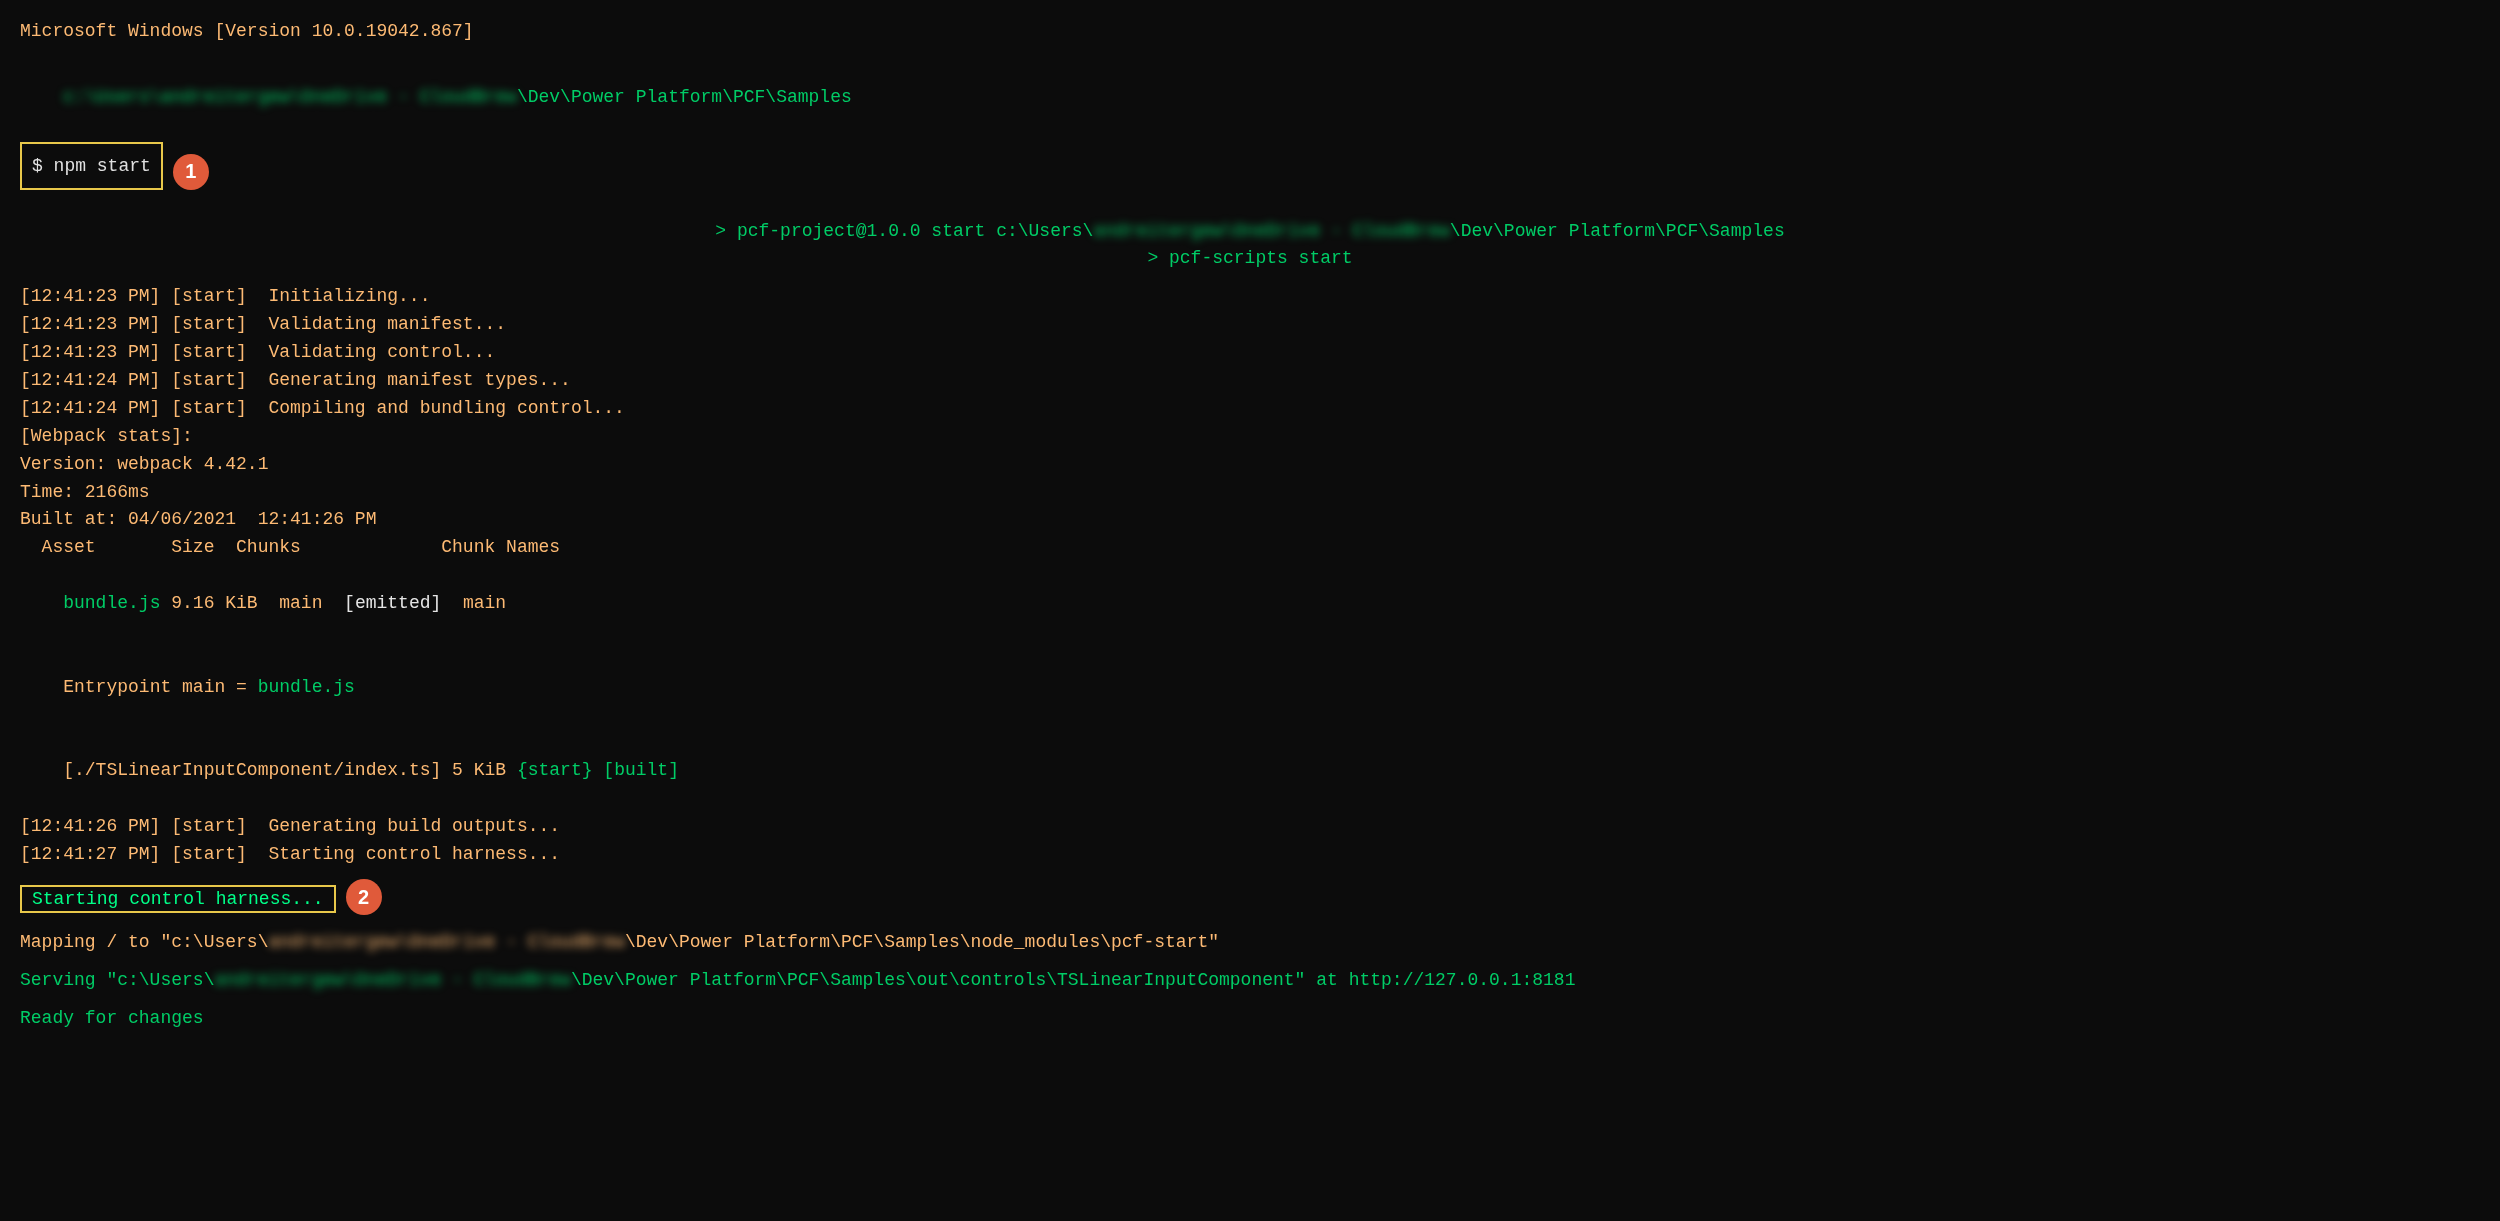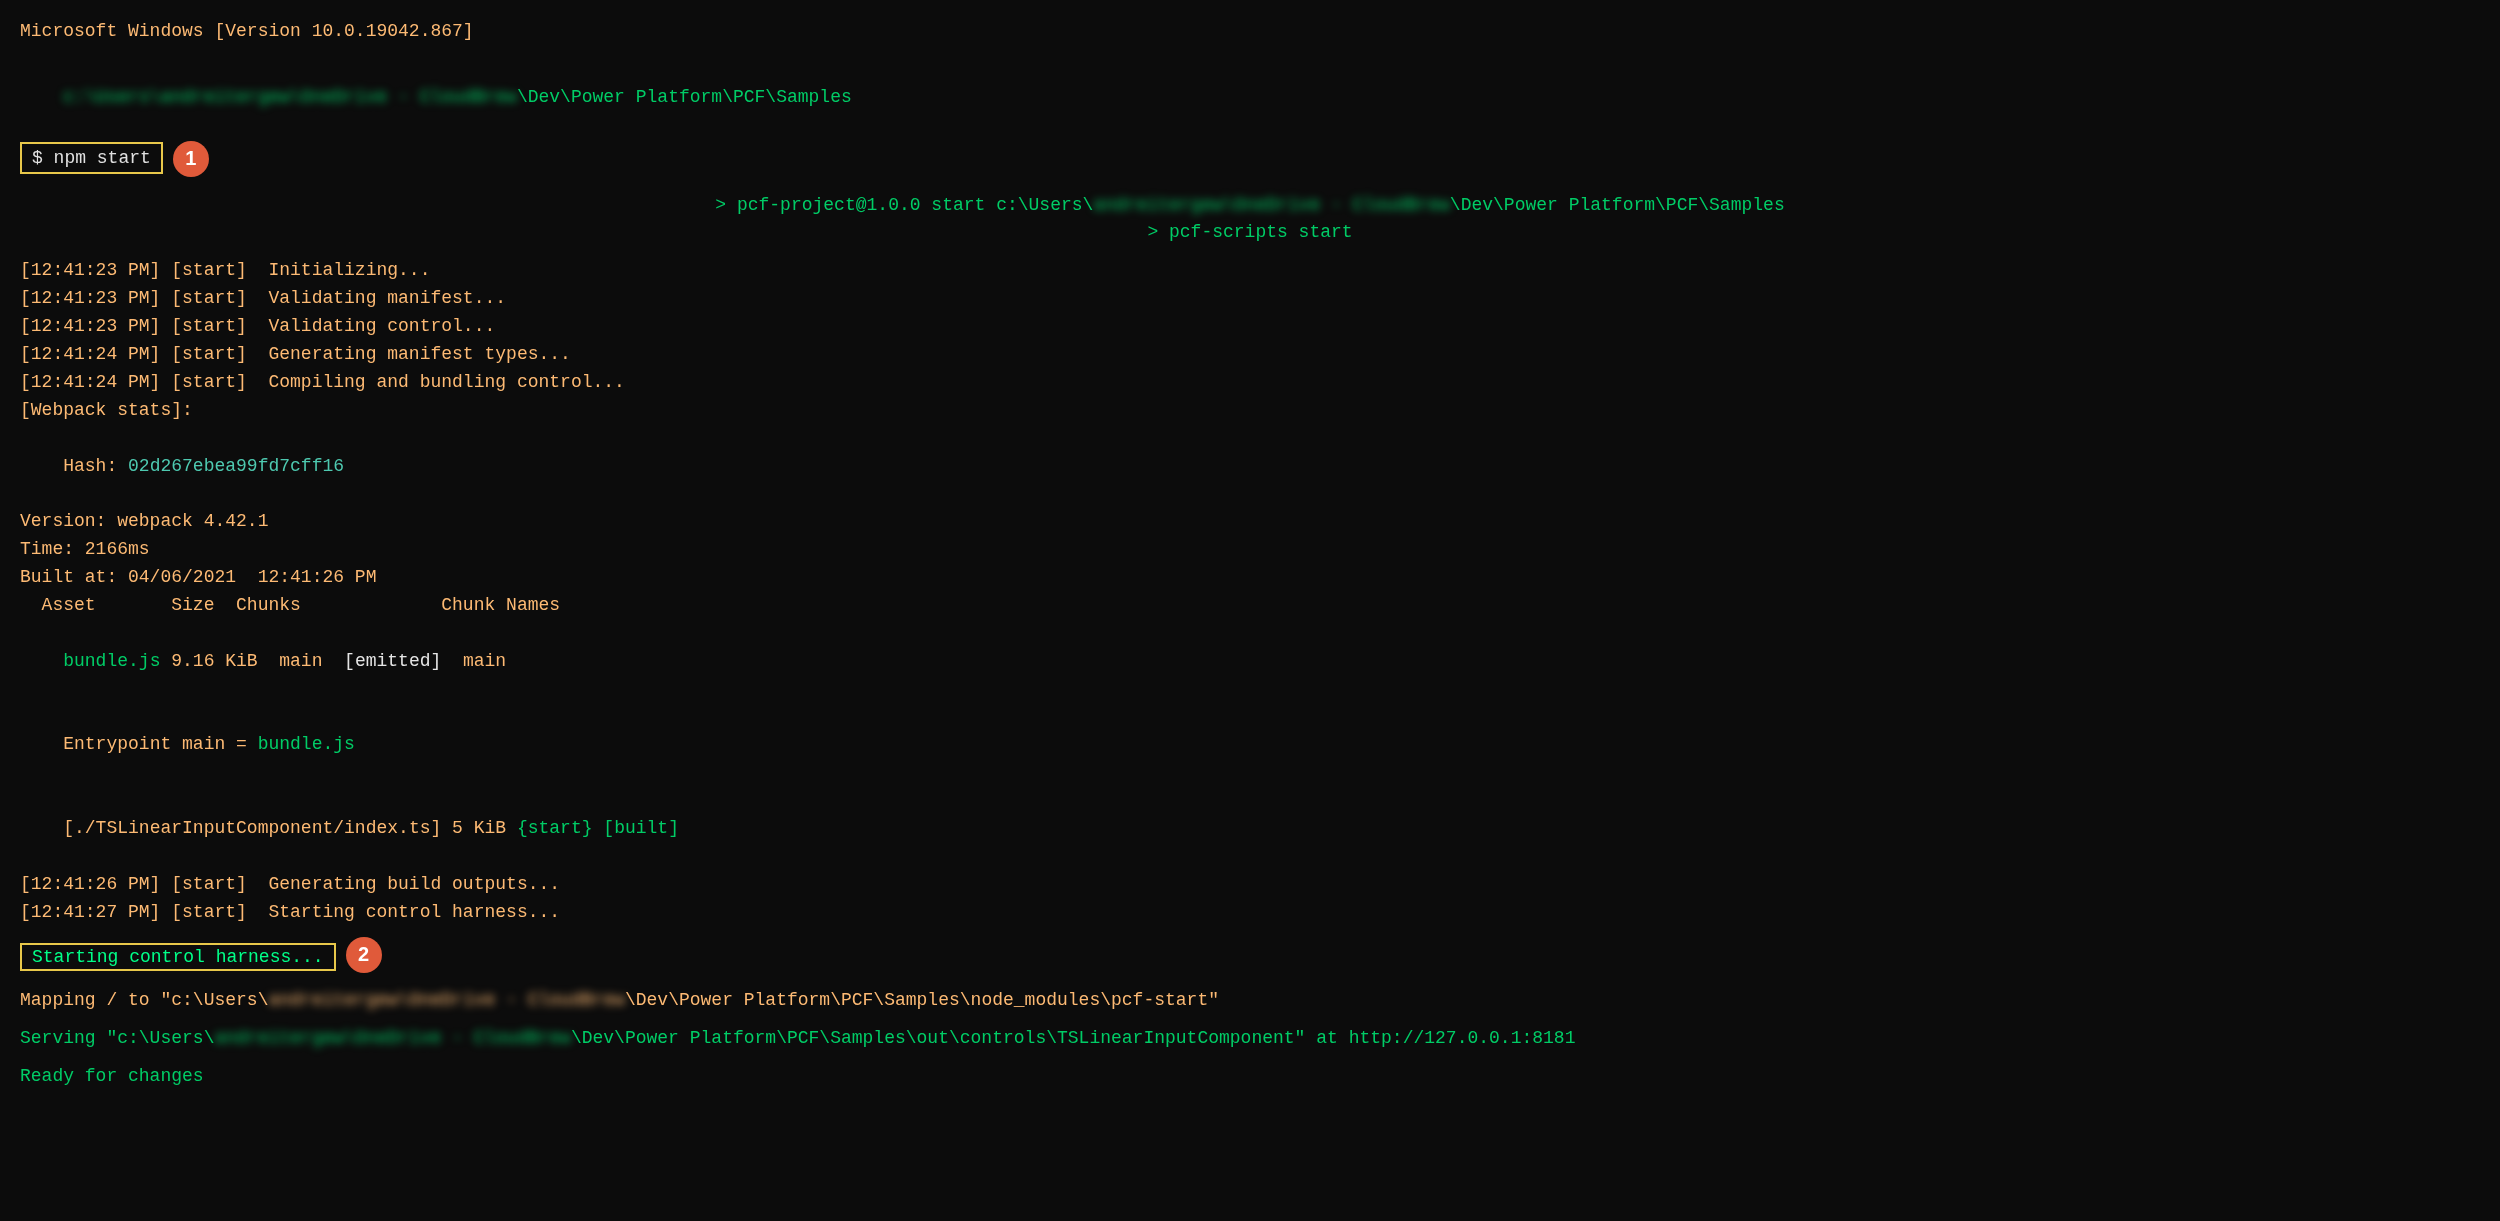--- a/index.html
+++ b/index.html
@@ -17,24 +17,24 @@
       line-height: 1.55;
       white-space: pre;
     }
     .green { color: #00cc66; text-align: center; }
     .white { color: #fdba74; }
     .hash-color { color: #4ec9b0; }
 
     .cmd-box {
       border: 2px solid #e8c84a;
       display: inline-block;
-      padding: 4px 10px;
+      padding: 12px 10px;
       color: #e0e0e0;
       background: transparent;
-      margin-bottom: 6px;
+      margin-bottom: 16px;
     }
     .badge {
       display: inline-flex;
       align-items: center;
       justify-content: center;
       width: 36px;
       height: 36px;
       border-radius: 50%;
       background: #e05a3a;
       color: white;
@@ -105,23 +105,20 @@
 
   <div class="blank"></div>
 
   <div class="terminal-line"><span class="white">[12:41:23 PM] [start]  Initializing...</span></div>
   <div class="terminal-line"><span class="white">[12:41:23 PM] [start]  Validating manifest...</span></div>
   <div class="terminal-line"><span class="white">[12:41:23 PM] [start]  Validating control...</span></div>
   <div class="terminal-line"><span class="white">[12:41:24 PM] [start]  Generating manifest types...</span></div>
   <div class="terminal-line"><span class="white">[12:41:24 PM] [start]  Compiling and bundling control...</span></div>
 
   <div class="terminal-line white">[Webpack stats]:</div>
-  <div class="terminal-line">
-    <span class="white">Hash: </span><span class="hash-color">02d267ebea99fd7cff16</span>
-  </div>
   <div class="terminal-line white">Version: webpack 4.42.1</div>
   <div class="terminal-line white">Time: 2166ms</div>
   <div class="terminal-line white">Built at: 04/06/2021  12:41:26 PM</div>
 
   <div class="terminal-line white">  Asset       Size  Chunks             Chunk Names</div>
 
   <div class="terminal-line">
     <span class="green">bundle.js</span><span class="white"> 9.16 KiB</span><span class="white">  main</span><span class="white">  </span><span class="emitted">[emitted]</span><span class="white">  main</span>
   </div>
 

